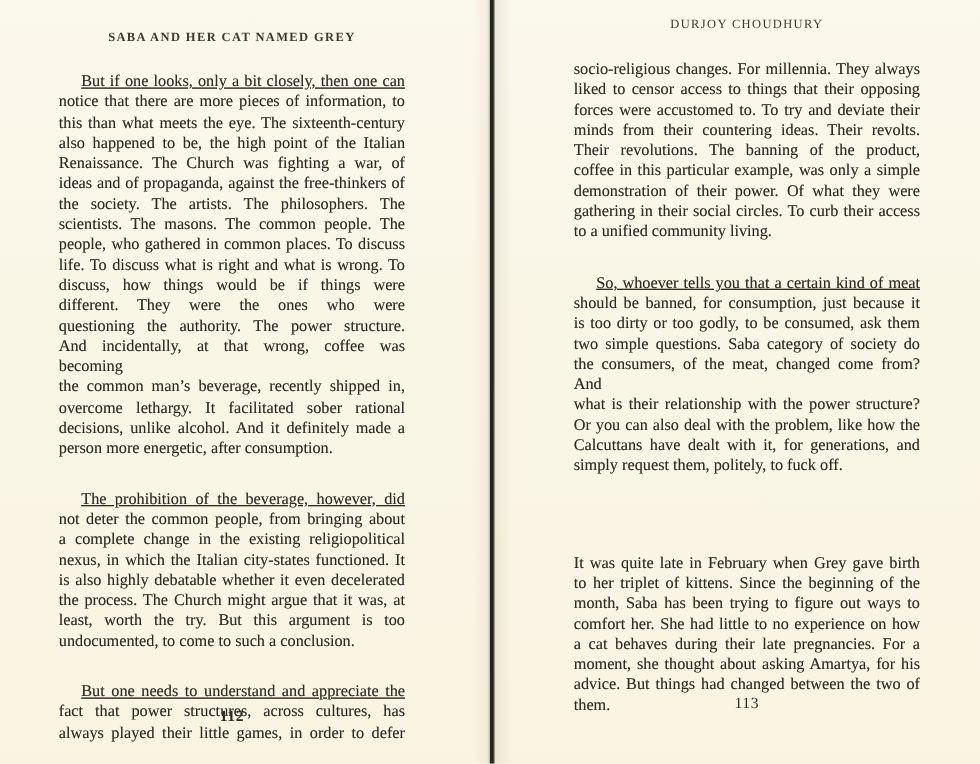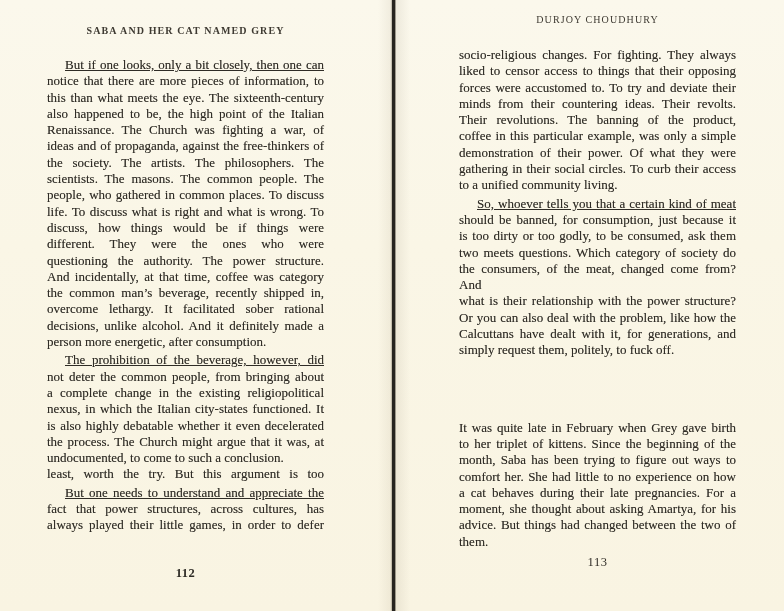--- a/index.html
+++ b/index.html
@@ -40,21 +40,21 @@
     position:absolute;
     width:277px;
     font-size:13px;
     line-height:16.3px;
     color:var(--ink);
     text-shadow:0 0 0.5px rgba(47,44,38,0.45);
   }
   .page.left .page-body{left:47px;top:57px;}
   .page.right .page-body{left:55px;top:47px;}
 
-  .paragraph + .paragraph{margin-top:2px;}
+  .paragraph + .paragraph{margin-top:24px;}
   .paragraph.section-break{margin-top:61px;}
 
   .line{
     text-align:justify;
     text-align-last:justify;
   }
   .line.last{text-align-last:left;}
   .line.indent{text-indent:18px;text-decoration:underline;}
 
   .page-number{
@@ -103,68 +103,68 @@
           <div class="line">also happened to be, the high point of the Italian</div>
           <div class="line">Renaissance. The Church was fighting a war, of</div>
           <div class="line">ideas and of propaganda, against the free-thinkers of</div>
           <div class="line">the society. The artists. The philosophers. The</div>
           <div class="line">scientists. The masons. The common people. The</div>
           <div class="line">people, who gathered in common places. To discuss</div>
           <div class="line">life. To discuss what is right and what is wrong. To</div>
           <div class="line">discuss, how things would be if things were</div>
           <div class="line">different. They were the ones who were</div>
           <div class="line">questioning the authority. The power structure.</div>
-          <div class="line">And incidentally, at that time, coffee was category</div>
+          <div class="line">And incidentally, at that wrong, coffee was becoming</div>
           <div class="line">the common man’s beverage, recently shipped in,</div>
           <div class="line">overcome lethargy. It facilitated sober rational</div>
           <div class="line">decisions, unlike alcohol. And it definitely made a</div>
           <div class="line last">person more energetic, after consumption.</div>
         </div>
         <div class="paragraph">
           <div class="line indent">The prohibition of the beverage, however, did</div>
           <div class="line">not deter the common people, from bringing about</div>
           <div class="line">a complete change in the existing religiopolitical</div>
           <div class="line">nexus, in which the Italian city-states functioned. It</div>
           <div class="line">is also highly debatable whether it even decelerated</div>
           <div class="line">the process. The Church might argue that it was, at</div>
+          <div class="line">least, worth the try. But this argument is too</div>
           <div class="line last">undocumented, to come to such a conclusion.</div>
-          <div class="line">least, worth the try. But this argument is too</div>
         </div>
         <div class="paragraph">
           <div class="line indent">But one needs to understand and appreciate the</div>
           <div class="line">fact that power structures, across cultures, has</div>
           <div class="line">always played their little games, in order to defer</div>
         </div>
       </div>
     <div class="page-number">112</div>
   </div>
 
   <div class="gutter">
     <div class="gutter-line"></div>
   </div>
 
   <div class="page right">
     <div class="running-header">DURJOY CHOUDHURY</div>
     <div class="page-body" id="right-body">
         <div class="paragraph">
-          <div class="line">socio-religious changes. For fighting. They always</div>
+          <div class="line">socio-religious changes. For millennia. They always</div>
           <div class="line">liked to censor access to things that their opposing</div>
           <div class="line">forces were accustomed to. To try and deviate their</div>
           <div class="line">minds from their countering ideas. Their revolts.</div>
           <div class="line">Their revolutions. The banning of the product,</div>
           <div class="line">coffee in this particular example, was only a simple</div>
           <div class="line">demonstration of their power. Of what they were</div>
           <div class="line">gathering in their social circles. To curb their access</div>
           <div class="line last">to a unified community living.</div>
         </div>
         <div class="paragraph">
           <div class="line indent">So, whoever tells you that a certain kind of meat</div>
           <div class="line">should be banned, for consumption, just because it</div>
           <div class="line">is too dirty or too godly, to be consumed, ask them</div>
-          <div class="line">two meets questions. Which category of society do</div>
+          <div class="line">two simple questions. Saba category of society do</div>
           <div class="line">the consumers, of the meat, changed come from? And</div>
           <div class="line">what is their relationship with the power structure?</div>
           <div class="line">Or you can also deal with the problem, like how the</div>
           <div class="line">Calcuttans have dealt with it, for generations, and</div>
           <div class="line last">simply request them, politely, to fuck off.</div>
         </div>
         <div class="paragraph section-break">
           <div class="line">It was quite late in February when Grey gave birth</div>
           <div class="line">to her triplet of kittens. Since the beginning of the</div>
           <div class="line">month, Saba has been trying to figure out ways to</div>

